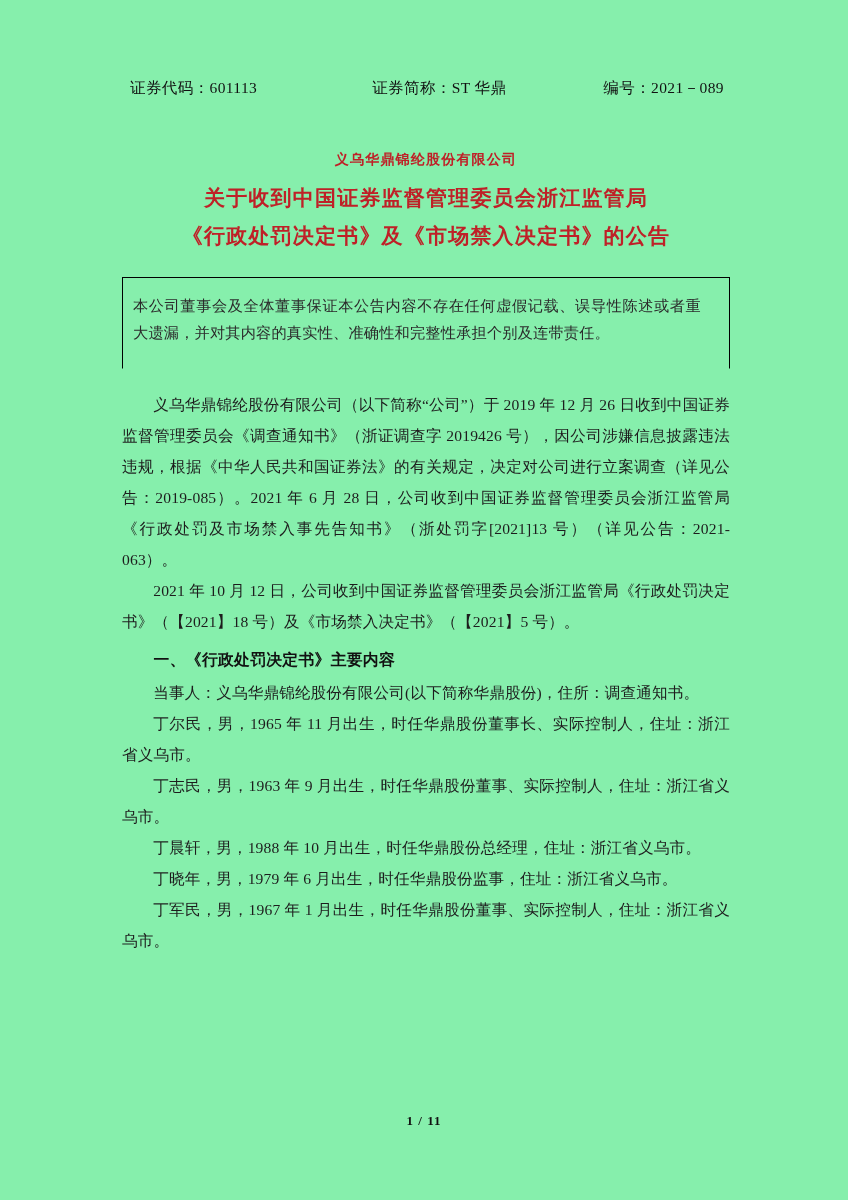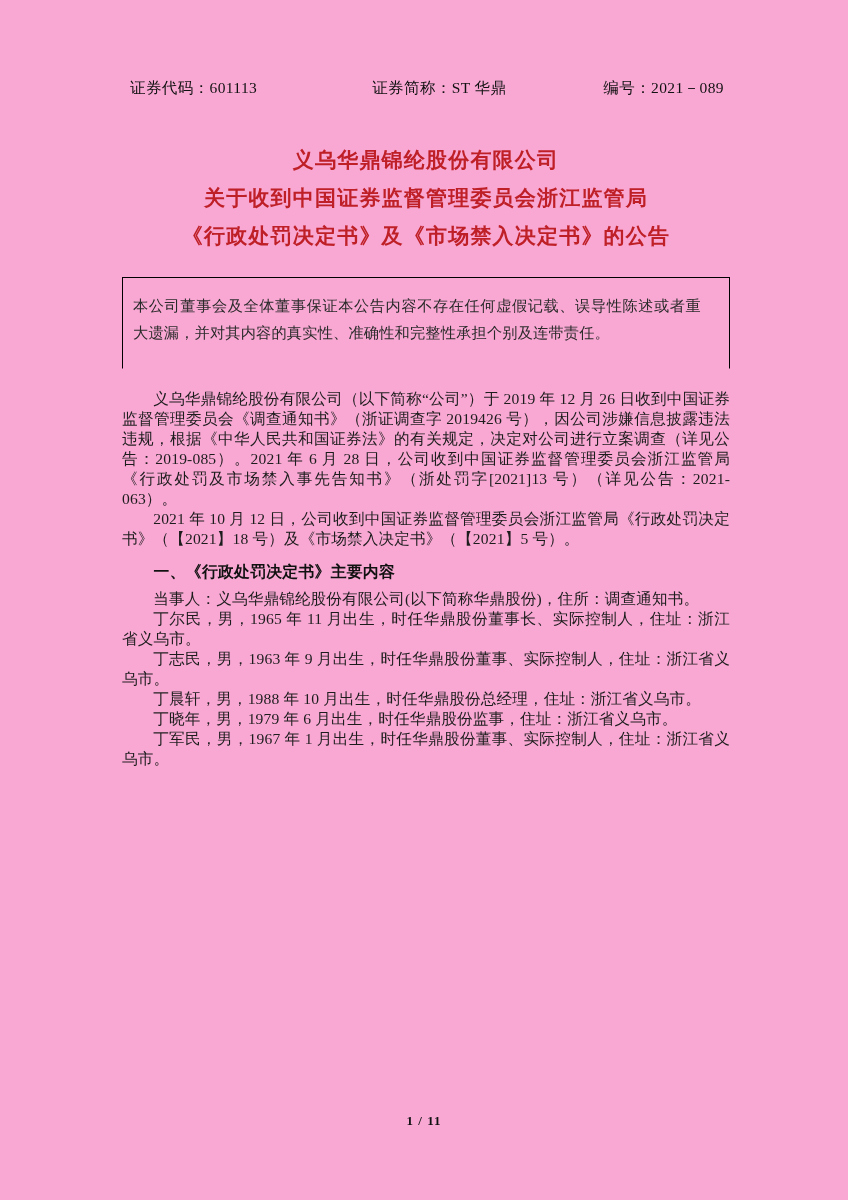--- a/index.html
+++ b/index.html
@@ -13,21 +13,21 @@
     font-family: "Liberation Serif", "DejaVu Serif", serif;
     color: #1a1a1a;
     position: relative;
     overflow: hidden;
   }
   .page {
     position: absolute;
     top: 0; left: 0;
     width: 848px;
     height: 1200px;
-    background: #f9a8d4;
+    background: #86efac;
   }
   .content {
     position: absolute;
     left: 122px;
     top: 78px;
     width: 608px;
   }
 
   
   .doc-header {
@@ -49,21 +49,21 @@
   .title-block {
     text-align: center;
     color: #bf2027;
     font-weight: bold;
     font-size: 21px;
     line-height: 38px;
     letter-spacing: 1.2px;
     margin-bottom: 22px;
   }
   .title-line { display: block; white-space: nowrap; }
-  .title-line.l1 { font-size: 21px; }
+  .title-line.l1 { font-size: 14px; }
   .title-line.l2 { font-size: 21px; }
   .title-line.l3 { font-size: 21px; }
 
   
   .disclaimer-box {
     border: 1px solid #000;
     border-bottom-color: transparent;
     padding: 14px 28px 22px 10px;
     margin-bottom: 20px;
   }
@@ -72,21 +72,21 @@
     line-height: 27px;
     text-align: justify;
     text-justify: inter-character;
     letter-spacing: 0.2px;
     color: #2b2b2b;
   }
 
   
   .para {
     font-size: 15.6px;
-    line-height: 20px;
+    line-height: 31px;
     text-align: justify;
     text-justify: inter-character;
     letter-spacing: 0.15px;
     text-indent: 2em;
     margin: 0;
     color: #1d1d1d;
   }
   .section-heading {
     font-size: 15.8px;
     line-height: 33.5px;

